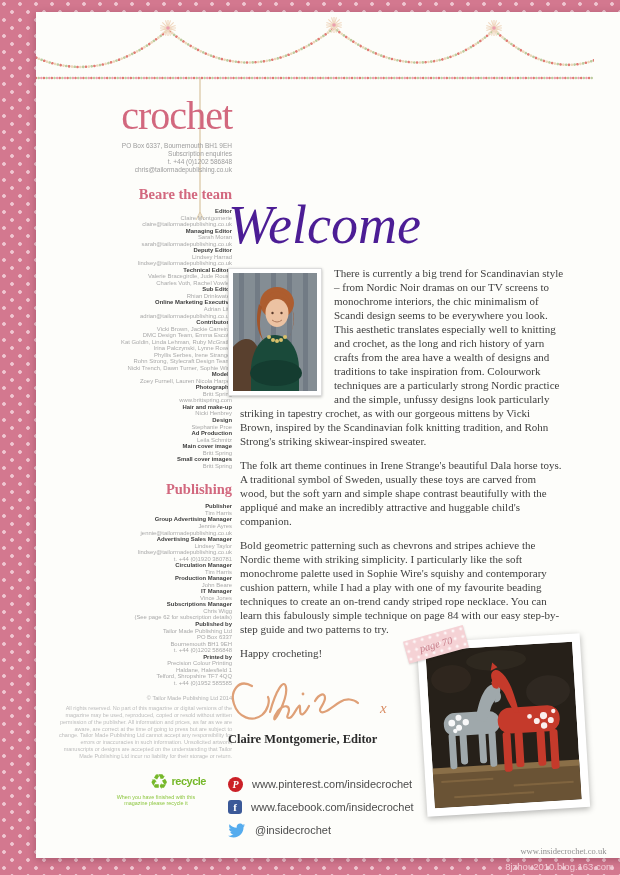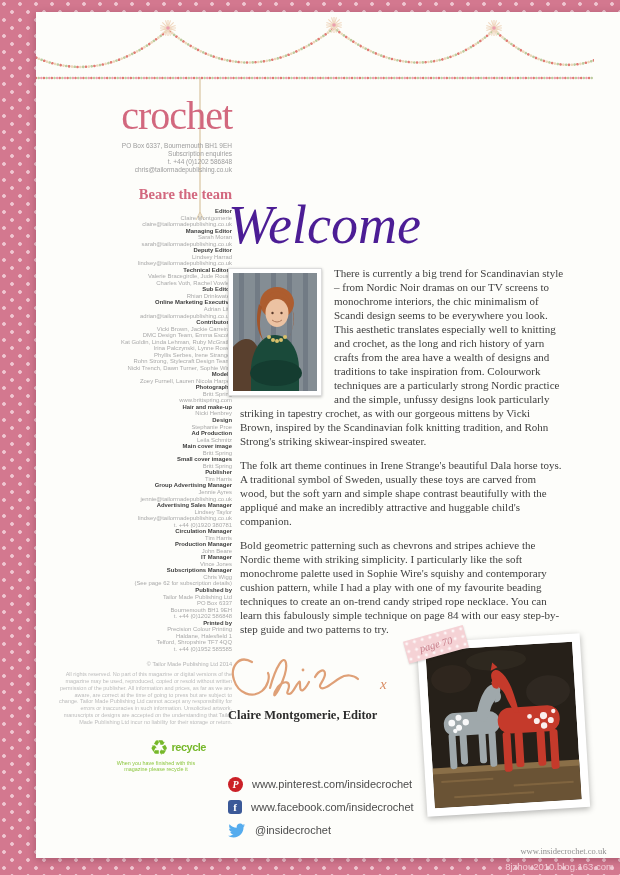--- a/index.html
+++ b/index.html
@@ -234,20 +234,21 @@
 
         <div class="entry">
           <div class="role">Small cover images</div>
           <div>
 
           <div class="name">Britt Spring</div>
           </div>
         </div>
       </div>
 
+    <div class="side-heading">Publishing</div>
     <div>
 
         <div class="entry">
           <div class="role">Publisher</div>
           <div>
 
           <div class="name">Tim Harris</div>
           </div>
         </div>
 
@@ -369,20 +370,21 @@
               <circle cx="44" cy="68" r="2"></circle>
             <circle cx="48" cy="67" r="2"></circle>
               <circle cx="52" cy="64" r="2"></circle>
           </g>
         </svg>
       </div>
 
       <p class="body">There is currently a big trend for Scandinavian style – from Nordic Noir dramas on our TV screens to monochrome interiors, the chic minimalism of Scandi design seems to be everywhere you look. This aesthetic translates especially well to knitting and crochet, as the long and rich history of yarn crafts from the area have a wealth of designs and traditions to take inspiration from. Colourwork techniques are a particularly strong Nordic practice and the simple, unfussy designs look particularly striking in tapestry crochet, as with our gorgeous mittens by Vicki Brown, inspired by the Scandinavian folk knitting tradition, and Rohn Strong's striking skiwear-inspired sweater.</p>
       <p class="body">The folk art theme continues in Irene Strange's beautiful Dala horse toys. A traditional symbol of Sweden, usually these toys are carved from wood, but the soft yarn and simple shape contrast beautifully with the appliqué and make an incredibly attractive and huggable child's companion.</p>
       <p class="body">Bold geometric patterning such as chevrons and stripes achieve the Nordic theme with striking simplicity. I particularly like the soft monochrome palette used in Sophie Wire's squishy and contemporary cushion pattern, while I had a play with one of my favourite beading techniques to create an on-trend candy striped rope necklace. You can learn this fabulously simple technique on page 84 with our easy step-by-step guide and two patterns to try.</p>
+      <p class="body closing">Happy crocheting!</p>
 
       <div class="sig-row">
         <svg width="200" height="62" viewBox="0 0 200 62" fill="none" stroke="#dfa077" stroke-width="2.2" stroke-linecap="round" aria-label="Claire">
           <path d="M24,16 C10,8 2,22 6,34 C10,47 24,53 34,45 C40,40 42,31 40,27"></path>
           <path d="M42,42 C48,20 56,8 58,17 C60,26 51,44 47,49 C45,51 47,42 53,38 C57,35 61,36 61,40 C61,44 57,48 61,48 C65,48 67,40 71,36 C73,34 71,42 73,44 C75,46 79,40 81,36"></path>
           <path d="M87,31 C91,24 97,22 97,28 C97,34 89,40 93,42 C97,44 105,36 112,32 C118,28 126,29 130,33"></path>
           <circle cx="75" cy="24" r="1.4" fill="#dfa077" stroke="none"></circle>
         </svg>
         <span class="kiss">x</span>
       </div>

